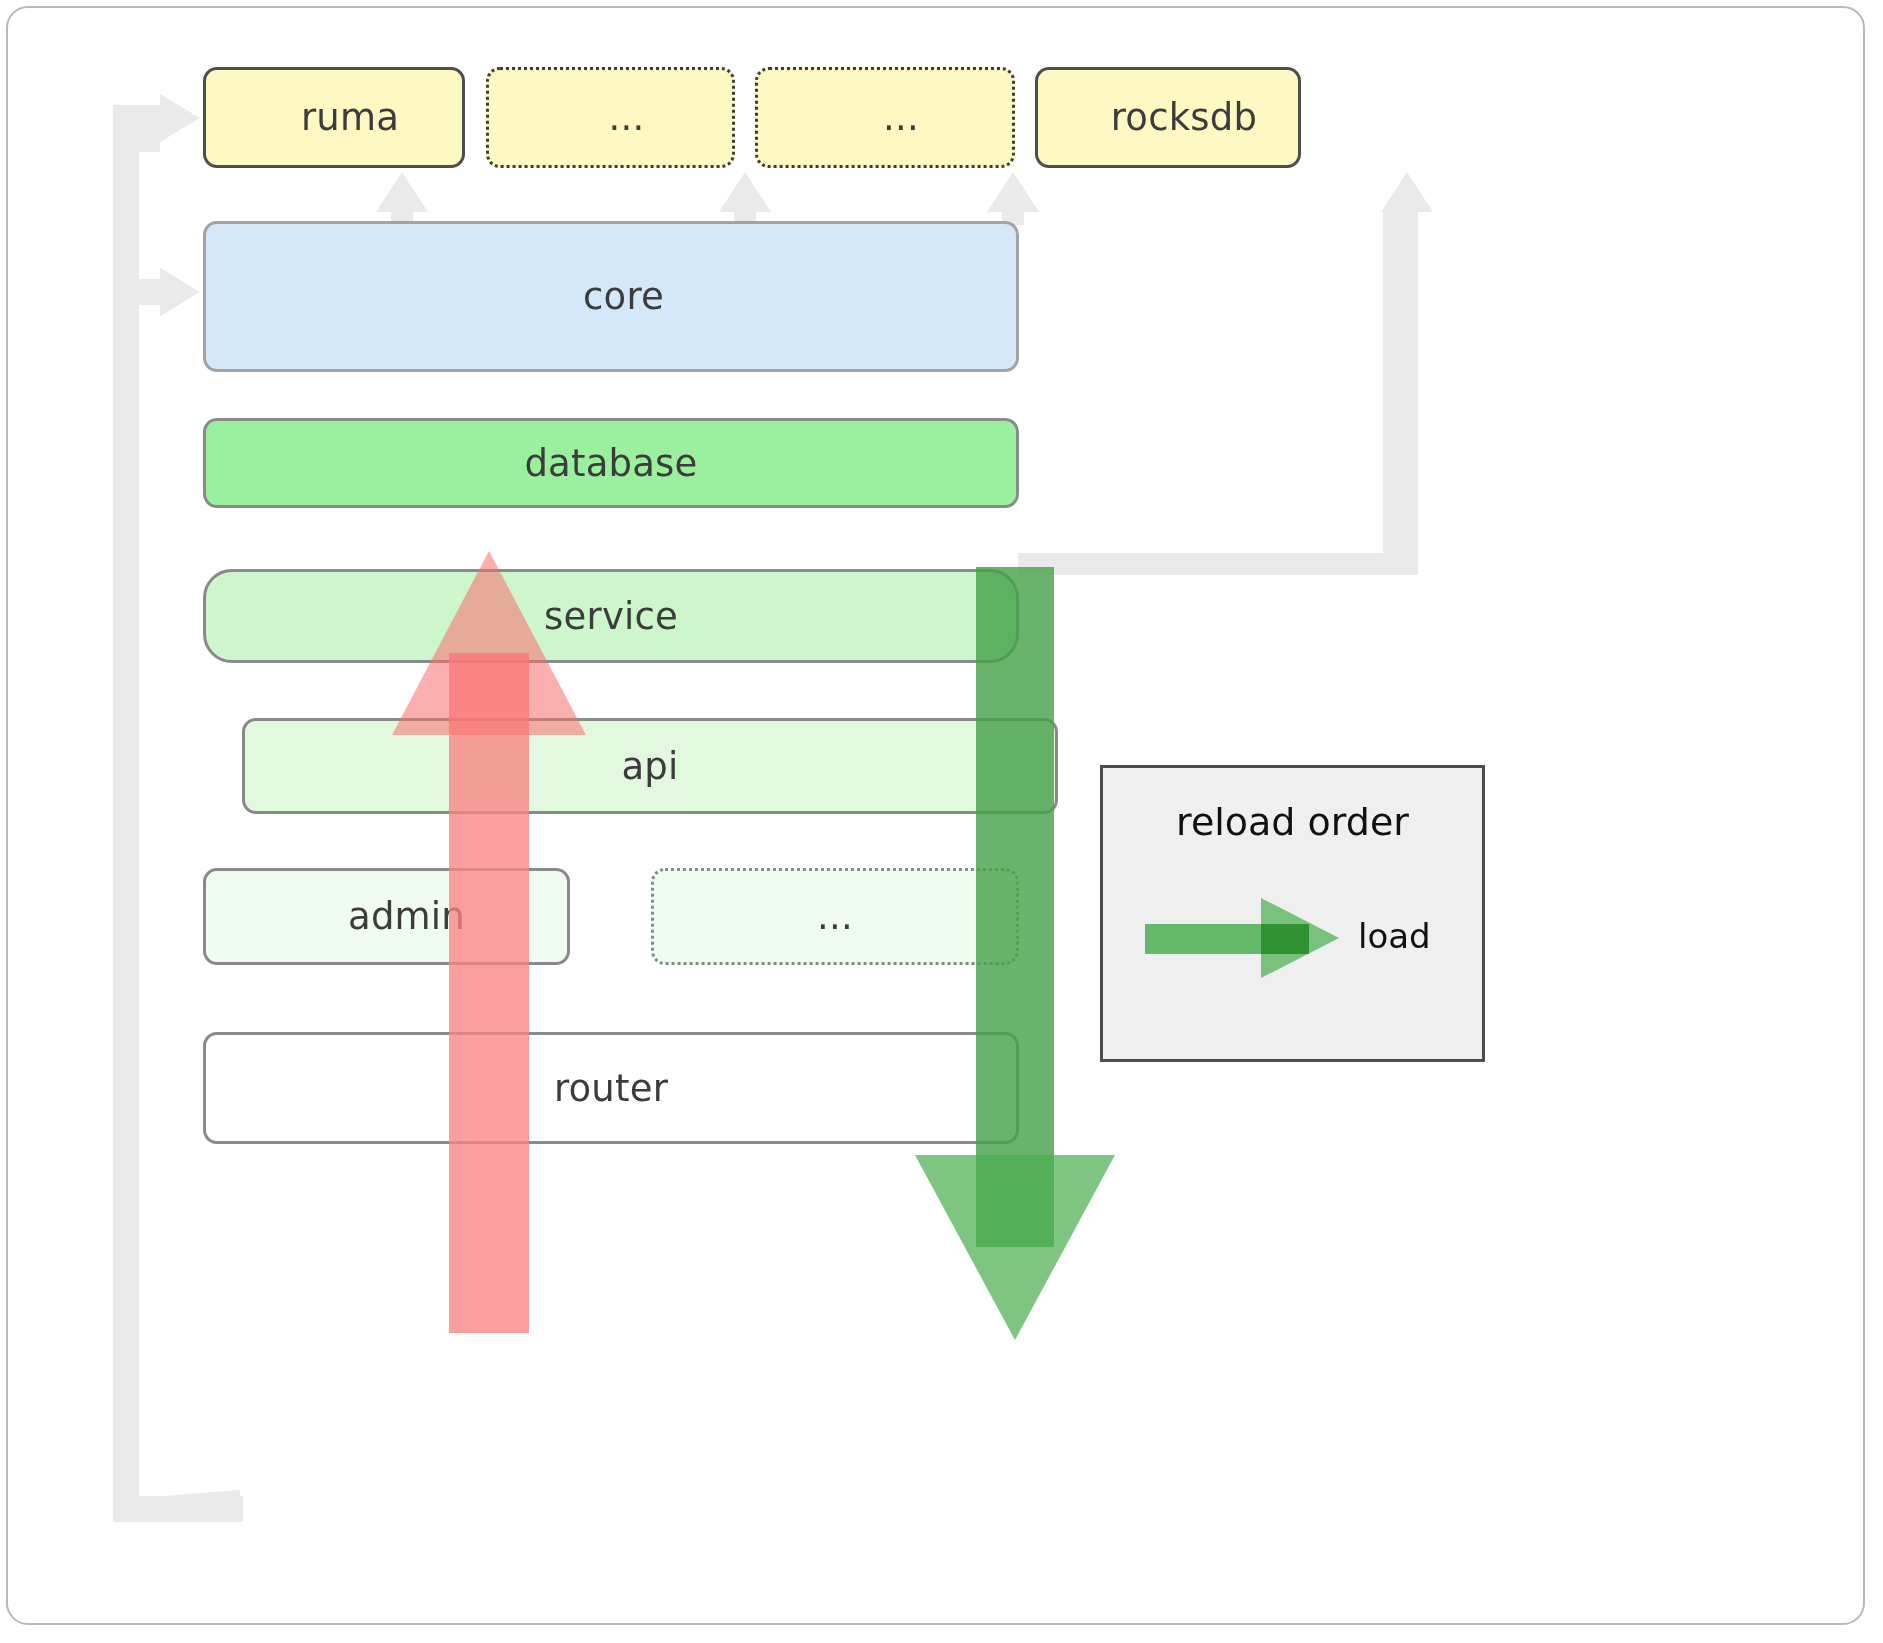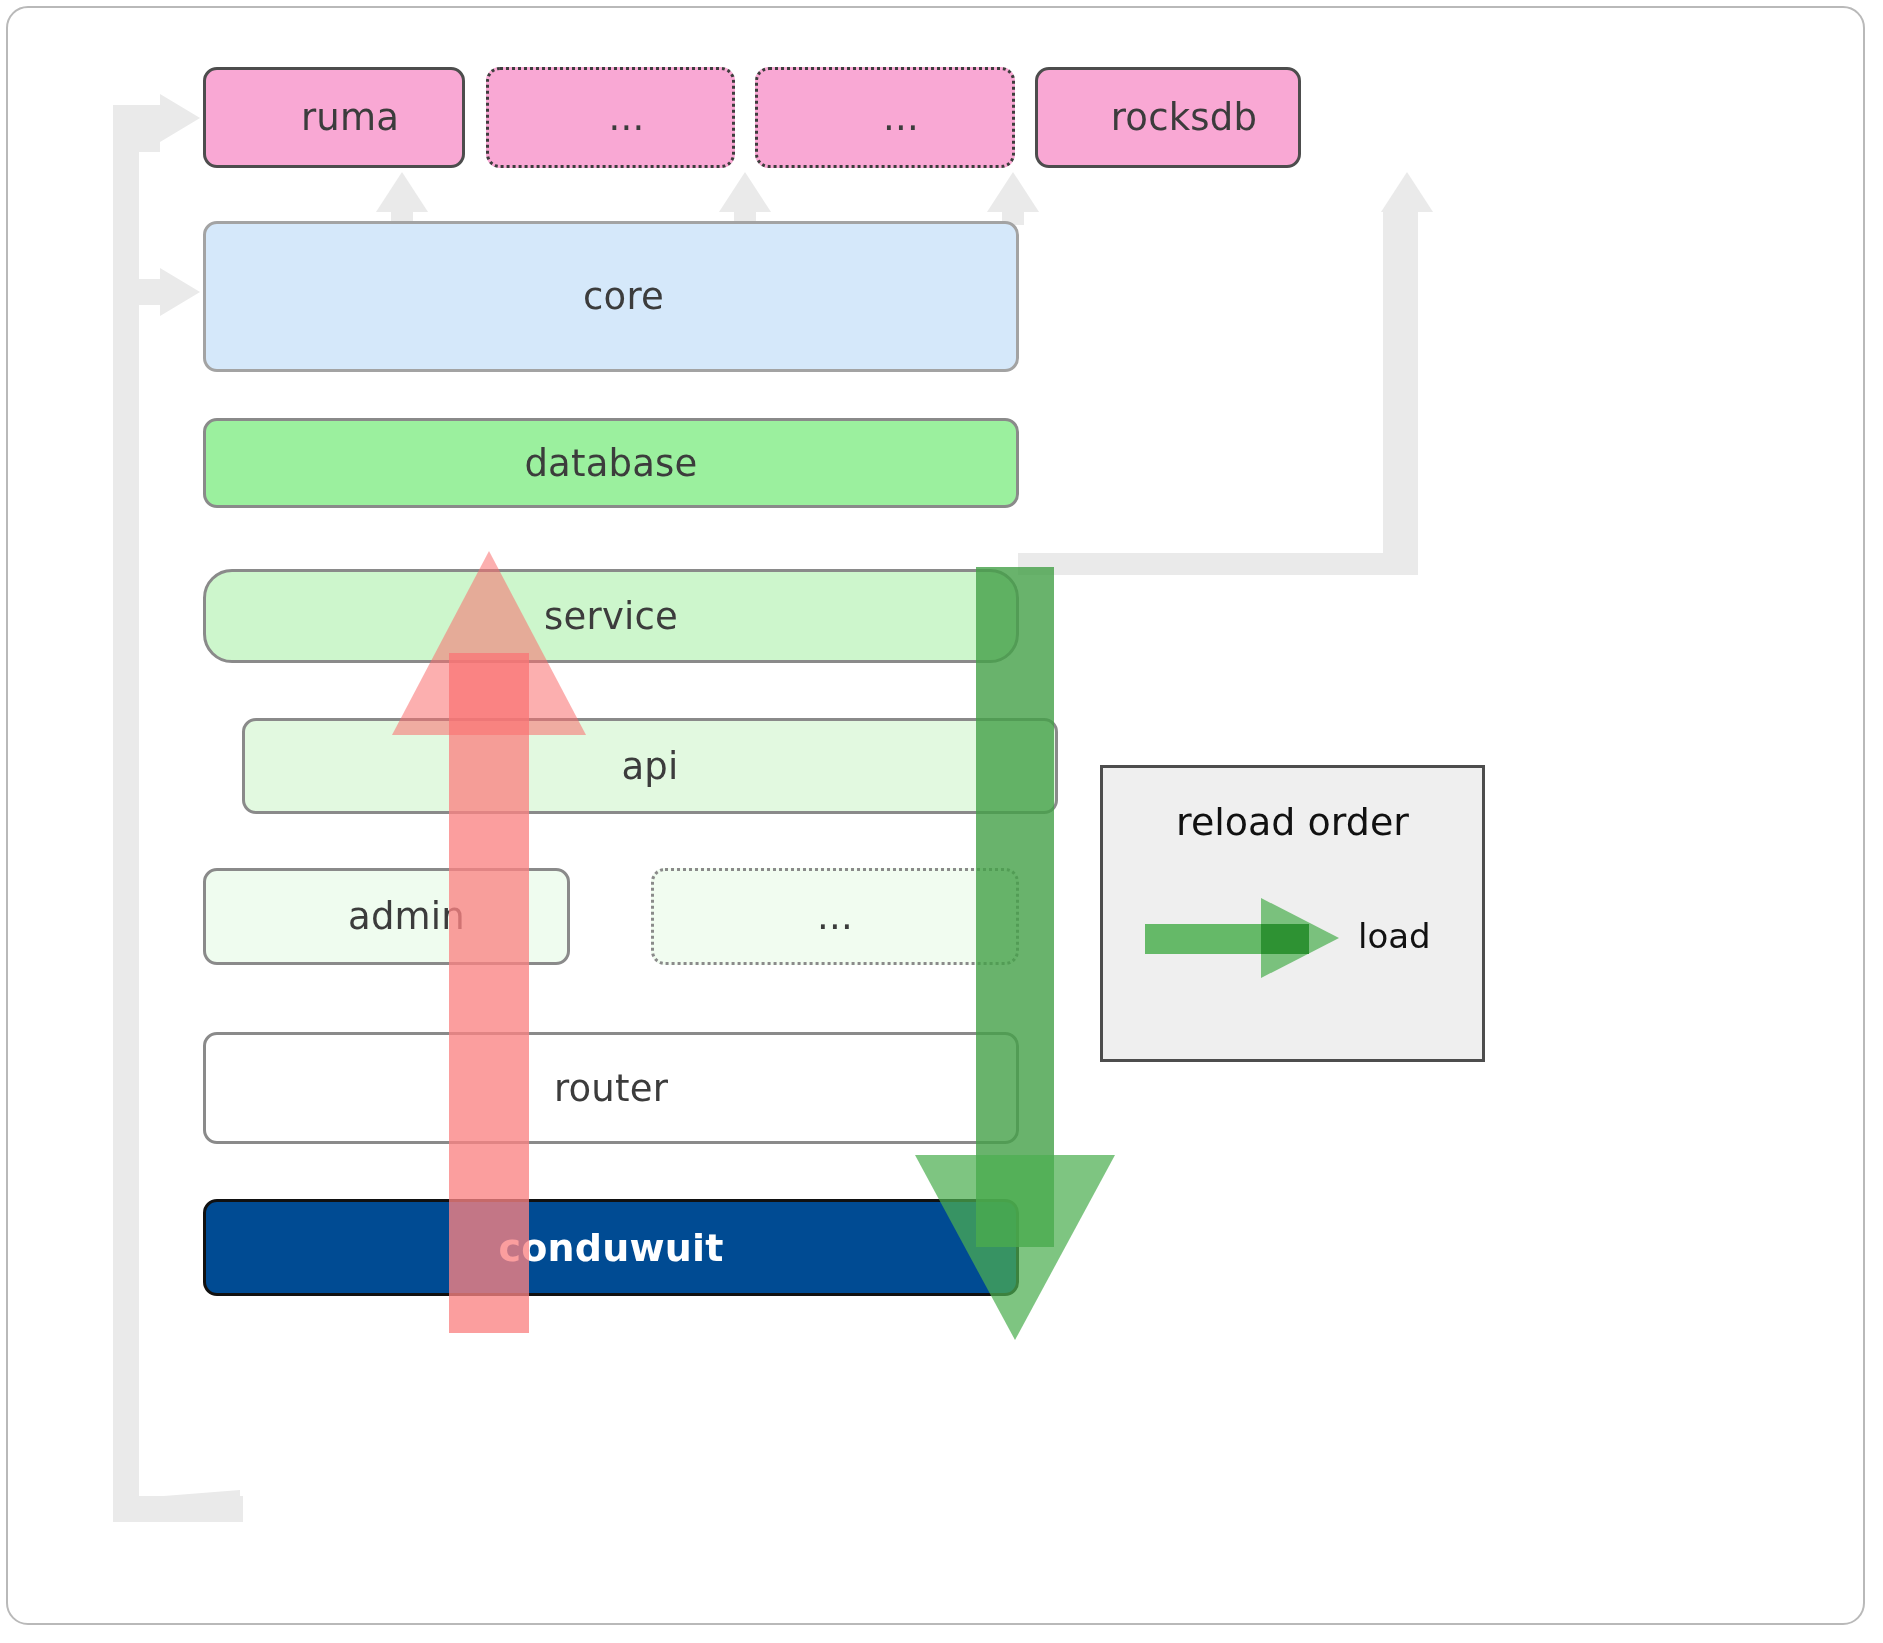--- a/index.html
+++ b/index.html
@@ -7,21 +7,21 @@
   #canvas{position:relative;width:1883px;height:1643px;overflow:hidden;background:#fff;}
 
   .frame{position:absolute;left:6px;top:6px;width:1859px;height:1619px;
          border:2px solid #b9b9b9;border-radius:22px;background:#fff;box-sizing:border-box;}
 
   .node{position:absolute;box-sizing:border-box;display:flex;align-items:center;
         justify-content:center;border-radius:14px;}
   .node .lbl{font-size:37px;color:#3c3c3c;letter-spacing:.2px;line-height:1;}
 
   
-  .dep{background:#f9a8d4;border:3px solid #4d4d4d;padding-left:32px;}
+  .dep{background:#fef9c3;border:3px solid #4d4d4d;padding-left:32px;}
   .dep.dotted{border:3px dotted #3d3d3d;}
   .dep .lbl{color:#3c3c3c;}
   .dots{font-size:38px;color:#3c3c3c;letter-spacing:2px;line-height:0.6;}
 
   .core{background:#d5e8fa;border:3px solid #a3a3a3;padding-left:25px;}
   .db{background:#9bf09e;border:3px solid #8a8a8a;}
   .service{background:#cdf6cc;border:3px solid #8a8a8a;}
   .api{background:#e2f9e0;border:3px solid #8a8a8a;margin-left:39px;}
   .admin{background:#effcef;border:3px solid #8a8a8a;padding-left:40px;}
   .ellipsisbox{background:#f1fcf0;border:3px dotted #8a8a8a;}
@@ -116,23 +116,20 @@
   </div>
 
   <div class="node ellipsisbox" style="left:651px;top:868px;width:368px;height:97px;">
     <span class="lbl dots">...</span>
   </div>
 
   <div class="node router" style="left:203px;top:1032px;width:816px;height:112px;">
     <span class="lbl">router</span>
   </div>
 
-  <div class="node conduwuit" style="left:203px;top:1199px;width:816px;height:97px;">
-    <span class="lbl">conduwuit</span>
-  </div>
 
   <svg class="layer over" viewBox="0 0 1883 1643">
 
     <g>
       <rect x="449" y="653" width="80" height="680" fill="#fa8383" fill-opacity="0.78"></rect>
       <path d="M 489 551 L 586 735 L 392 735 Z" fill="#f96e6e" fill-opacity="0.55"></path>
     </g>
 
     <g>
       <rect x="976" y="567" width="78" height="680" fill="#43a047" fill-opacity="0.80"></rect>

